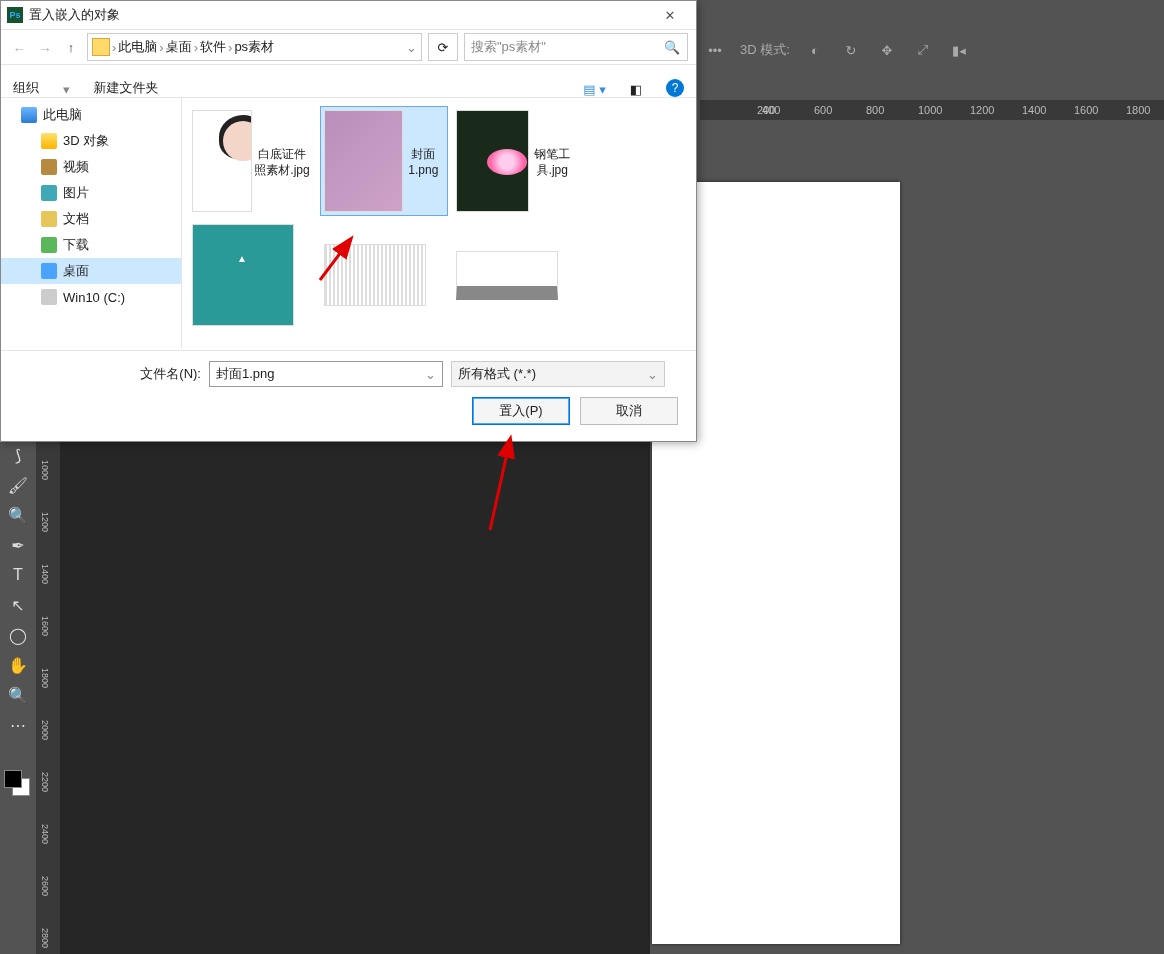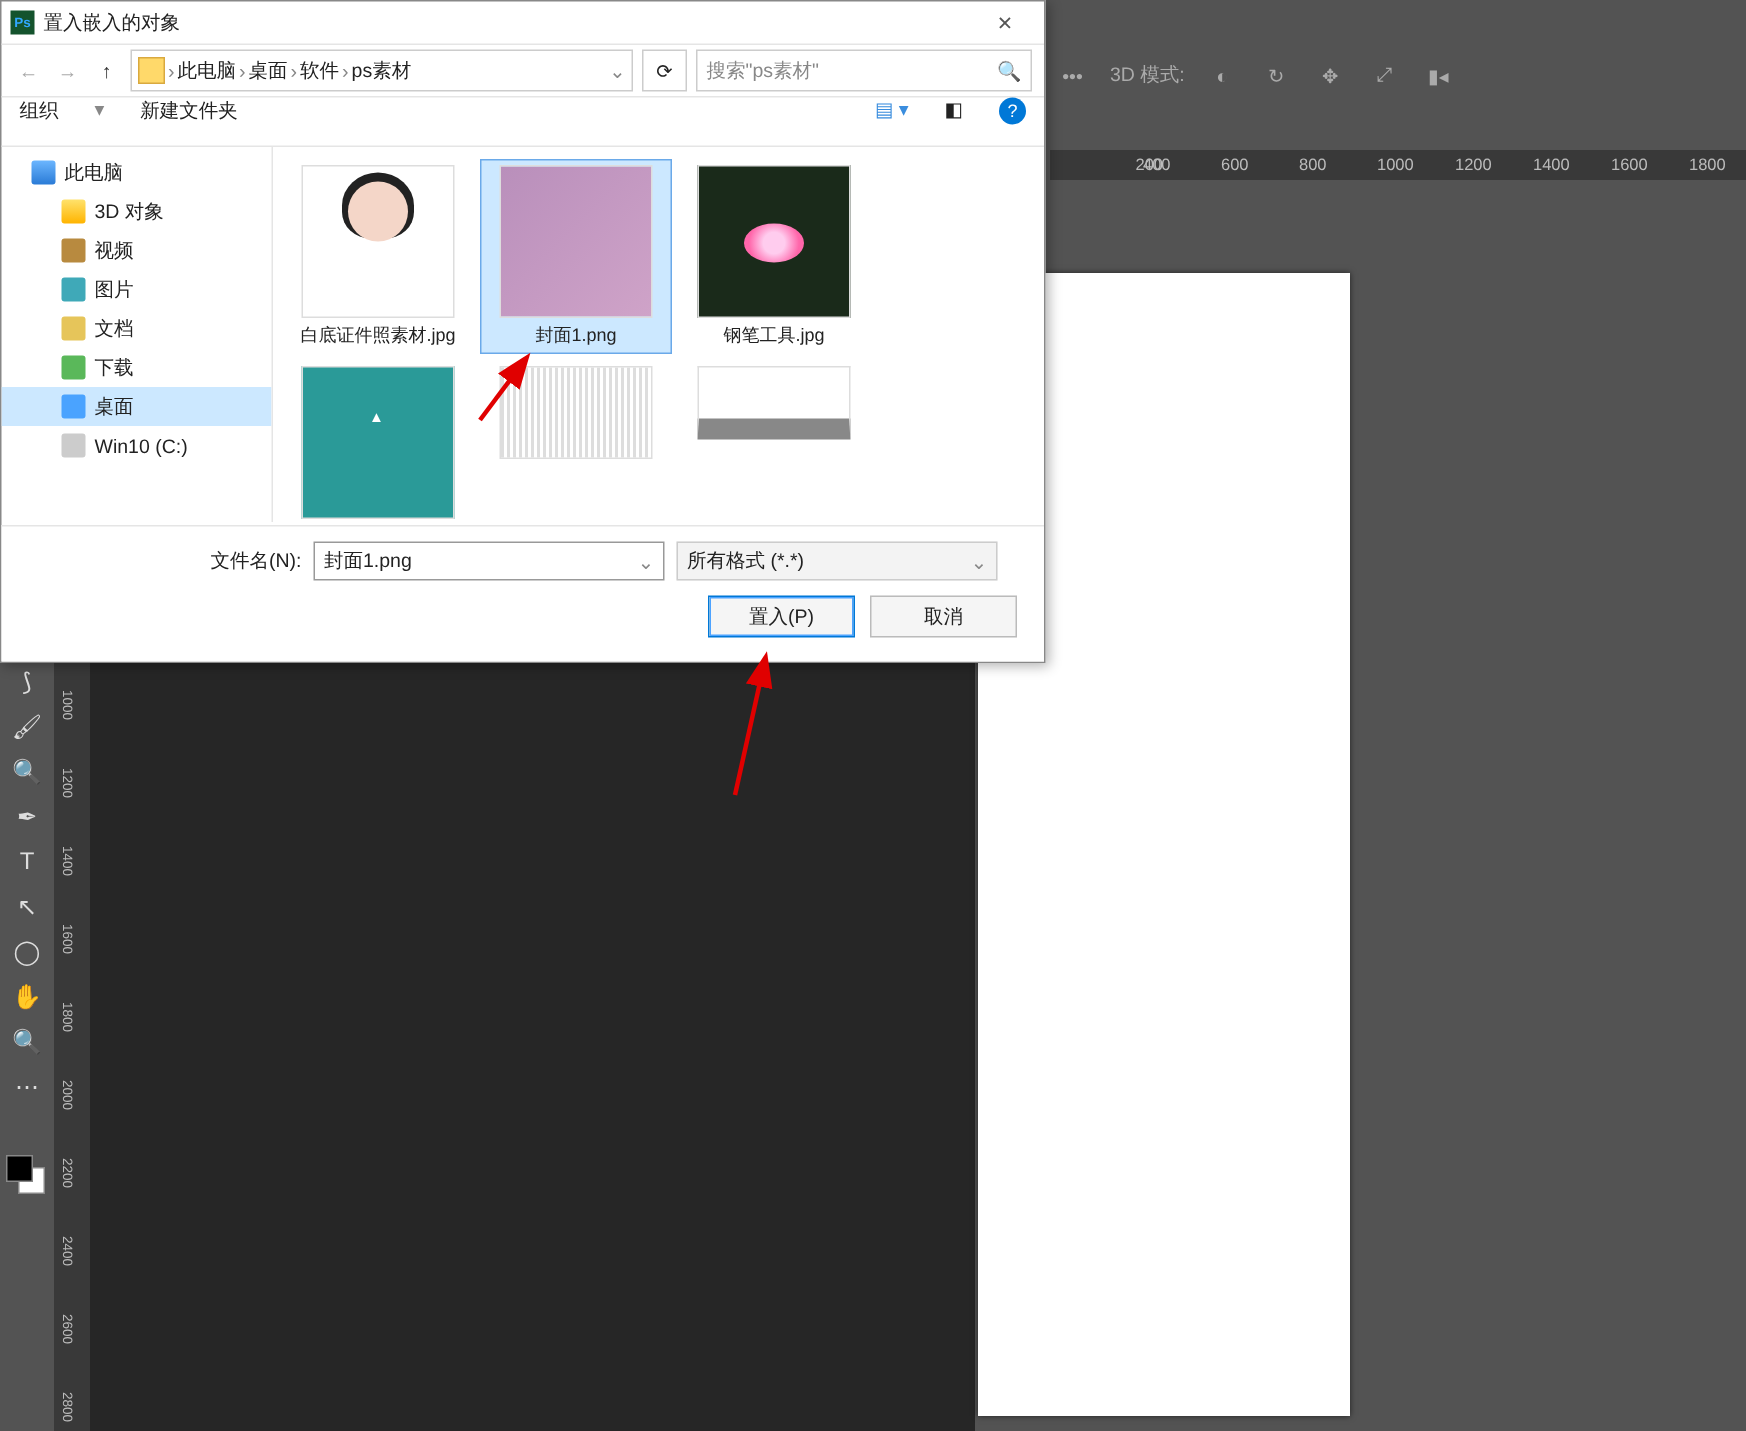--- a/index.html
+++ b/index.html
@@ -73,21 +73,21 @@
     padding:0 4px; gap:2px; font-size:13px;
   }
   .breadcrumb .folder-ico { width:16px; height:16px; background:#ffd96a; border:1px solid #d9a93f; }
   .breadcrumb .sep { color:#888; }
   .refresh { width:28px; height:26px; border:1px solid #ccc; display:flex; align-items:center; justify-content:center; }
   .search {
     width:210px; height:26px; border:1px solid #ccc; display:flex; align-items:center; padding:0 6px; color:#888;
   }
   .search .mag { margin-left:auto; color:#888; }
   .dlg-toolbar {
-    height:32px; display:flex; align-items:flex-start; padding:0 12px; gap:24px;
+    height:32px; display:flex; align-items:flex-end; padding:0 12px; gap:24px;
     border-bottom:1px solid #e5e5e5;
   }
   .dlg-toolbar .spacer { flex:1; }
   .dlg-toolbar .help {
     width:18px; height:18px; border-radius:50%; background:#0078d7; color:#fff;
     font-size:12px; display:flex; align-items:center; justify-content:center;
   }
   .dlg-body {
     display:flex; height:250px; position:relative;
   }
@@ -108,21 +108,21 @@
   .ico-dl { background:#5ab85a; border-radius:2px; }
   .ico-music { background:#e6a55a; border-radius:2px; }
   .ico-desk { background:#4aa3ff; border-radius:2px; }
   .ico-drive { background:#ccc; border-radius:2px; }
 
   .files {
     flex:1; padding:6px 4px; display:flex; flex-wrap:wrap; align-content:flex-start;
     overflow:hidden; position:relative;
   }
   .file {
-    width:120px; display:flex; flex-direction:column; align-items:center;
+    width:120px; display:flex; align-items:center;
     padding:4px; margin:2px;
   }
   .file.selected { background:#cce8ff; border:1px solid #6aa9e9; padding:3px; }
   .thumb {
     width:100px; height:100px; display:flex; align-items:center; justify-content:center;
     border:1px solid #ddd; background:#fafafa; overflow:hidden;
   }
   .thumb.portrait1 {
     background:#fff; display:block; position:relative;
   }

